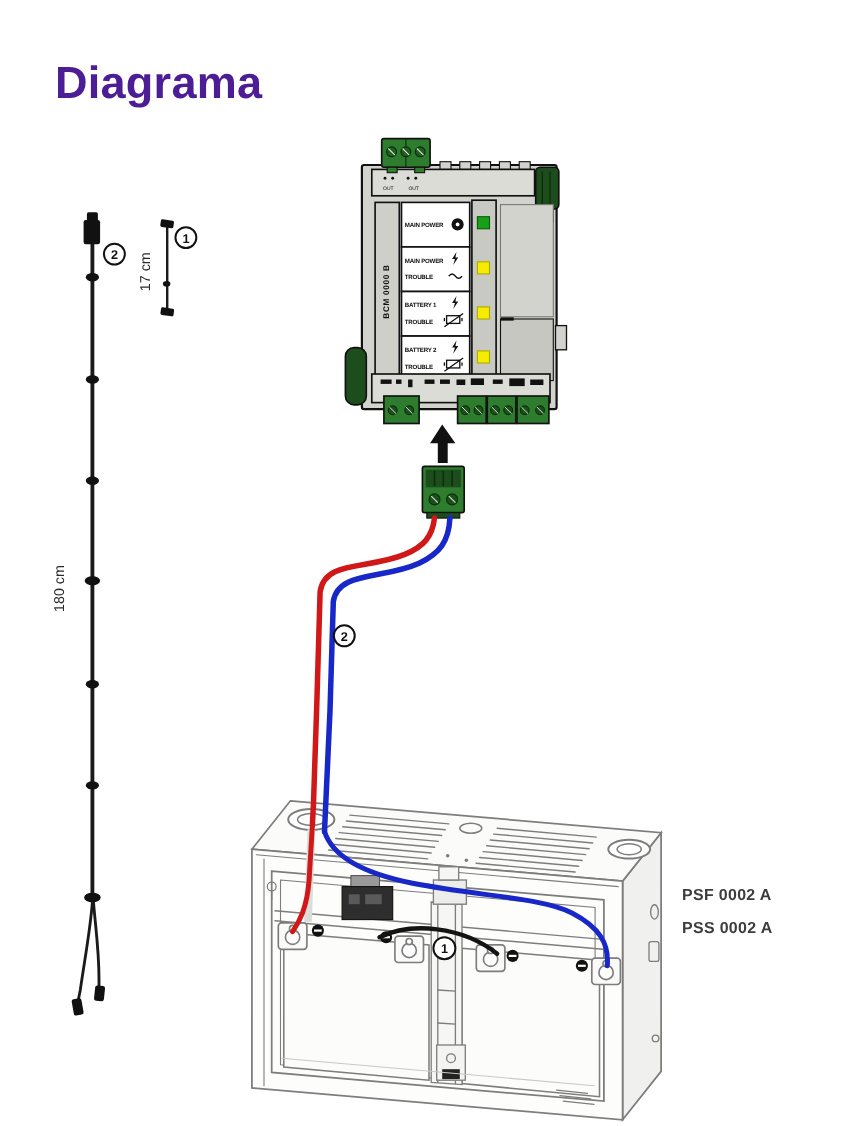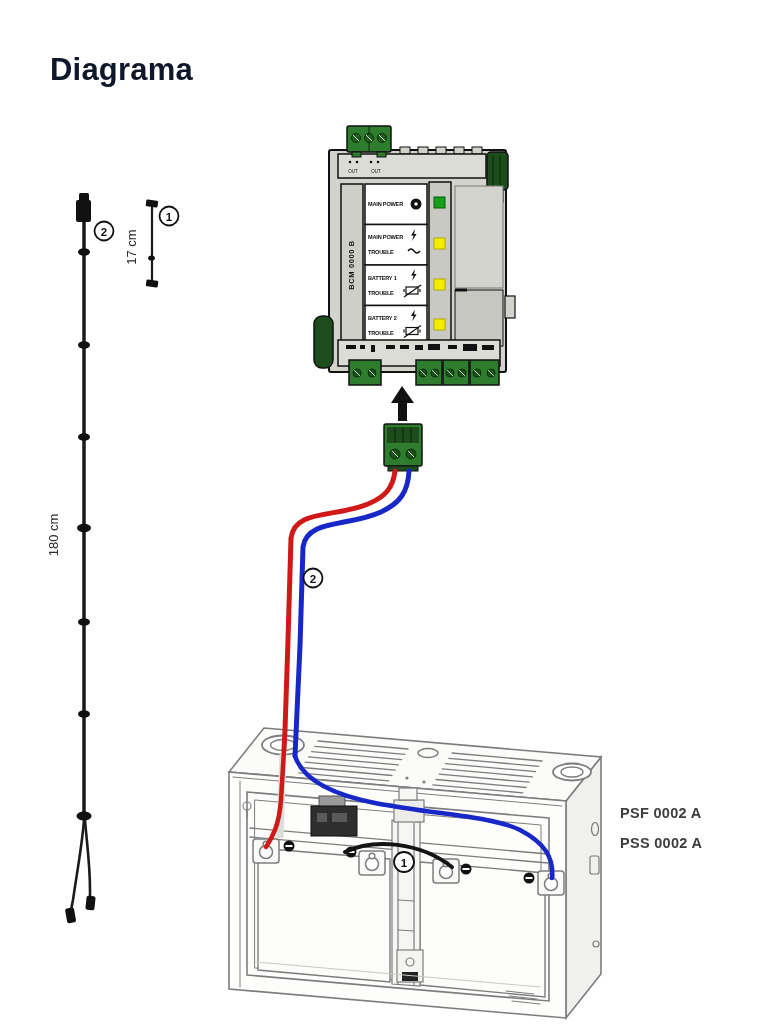--- a/index.html
+++ b/index.html
@@ -1,19 +1,19 @@
 <!DOCTYPE html>
 <html><head>
 <meta charset="utf-8">
 <style>
   html,body{margin:0;padding:0;background:#ffffff;}
   .page{position:relative;width:768px;height:1024px;background:#ffffff;overflow:hidden;
         font-family:"Liberation Sans", sans-serif;}
-  .page-title{position:absolute;left:50px;top:52px;margin:0;font-size:31px;font-weight:700;
-        color:#0f172a;letter-spacing:0.2px;}
+  .page-title{position:absolute;left:50px;top:52px;margin:0;font-size:41px;font-weight:700;
+        color:#4c1d95;letter-spacing:0.2px;}
   svg text{font-family:"Liberation Sans", sans-serif;}
   .callout-text{font-size:11.5px;font-weight:700;fill:#111;}
   .len-label{font-size:13px;fill:#2b2b2b;}
   .row-label{font-size:5.6px;font-weight:700;fill:#101010;letter-spacing:-0.2px;}
   .model-label{font-size:7.5px;font-weight:700;fill:#101010;letter-spacing:0.6px;}
   .out-label{font-size:4.5px;fill:#101010;}
   .enc-label{font-size:14.5px;font-weight:700;fill:#3d3d3d;letter-spacing:0.3px;}
 </style>
 </head>
 <body>

